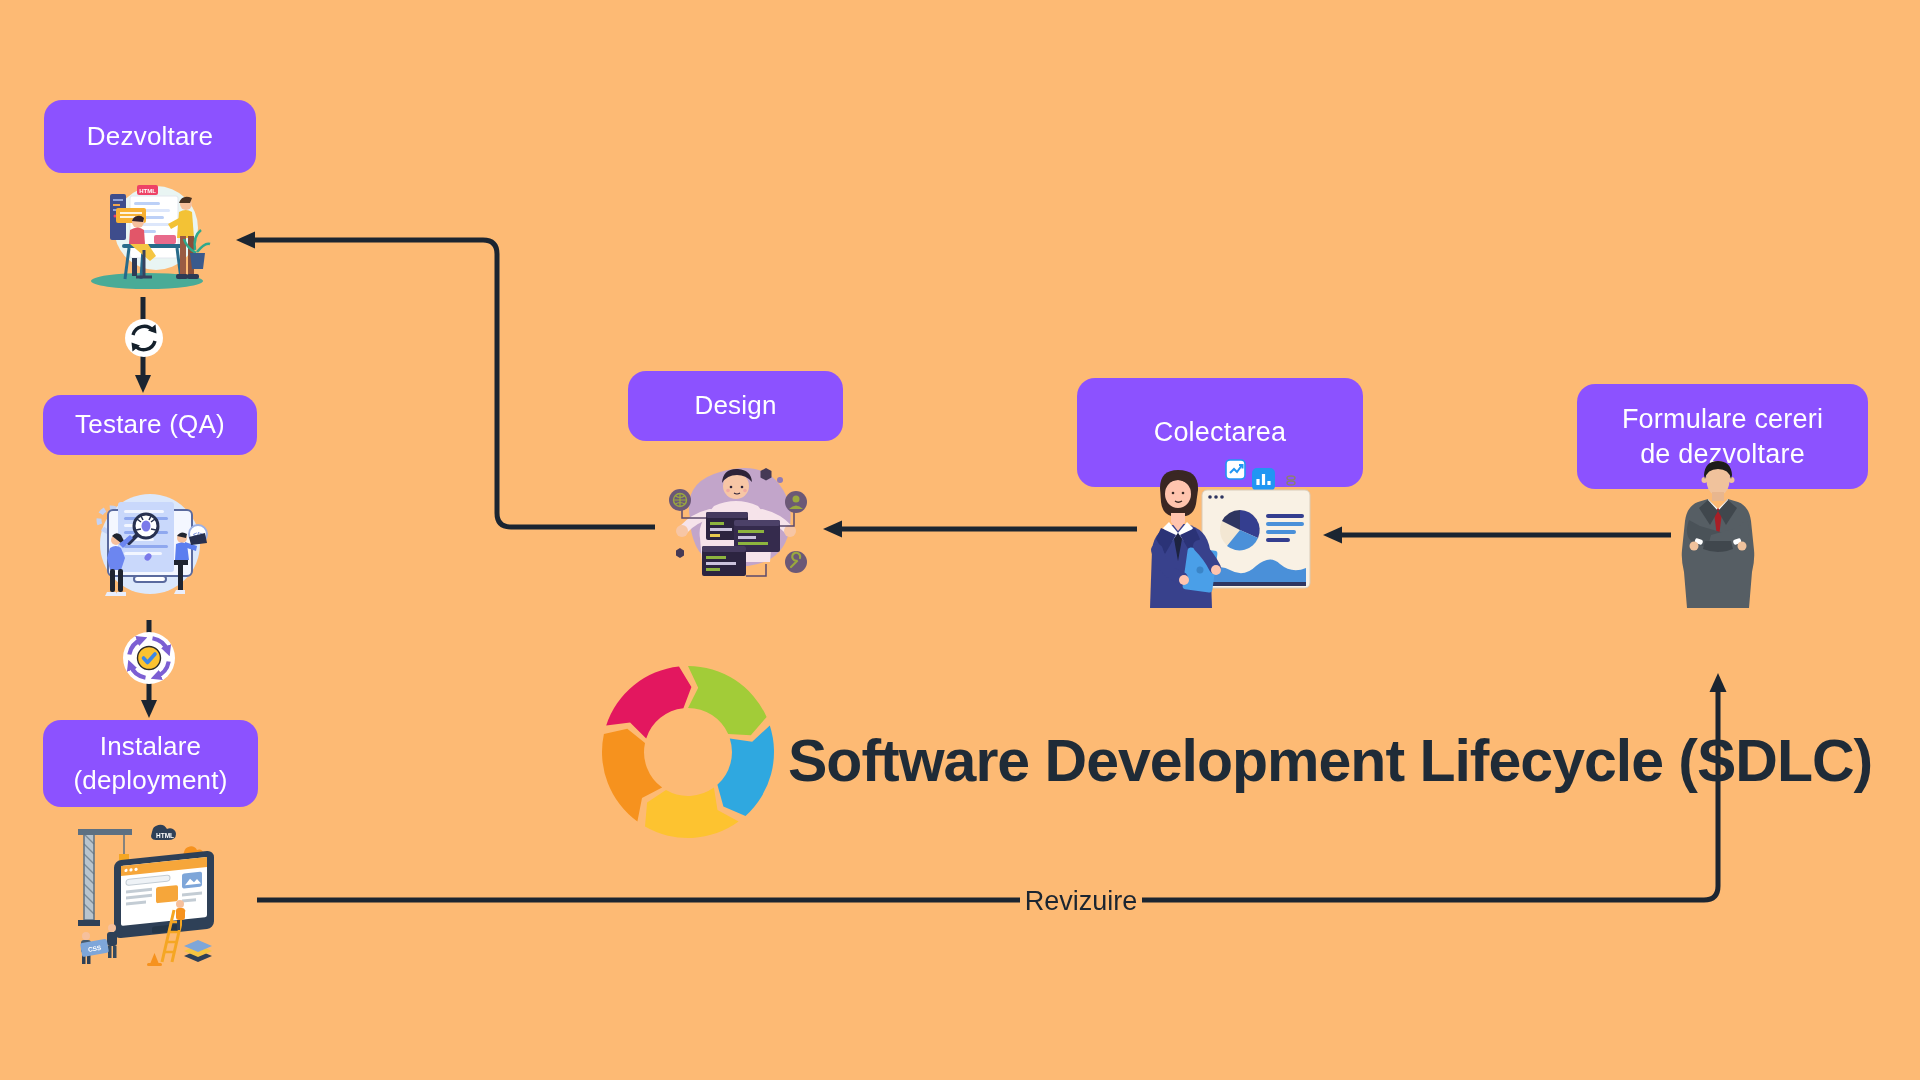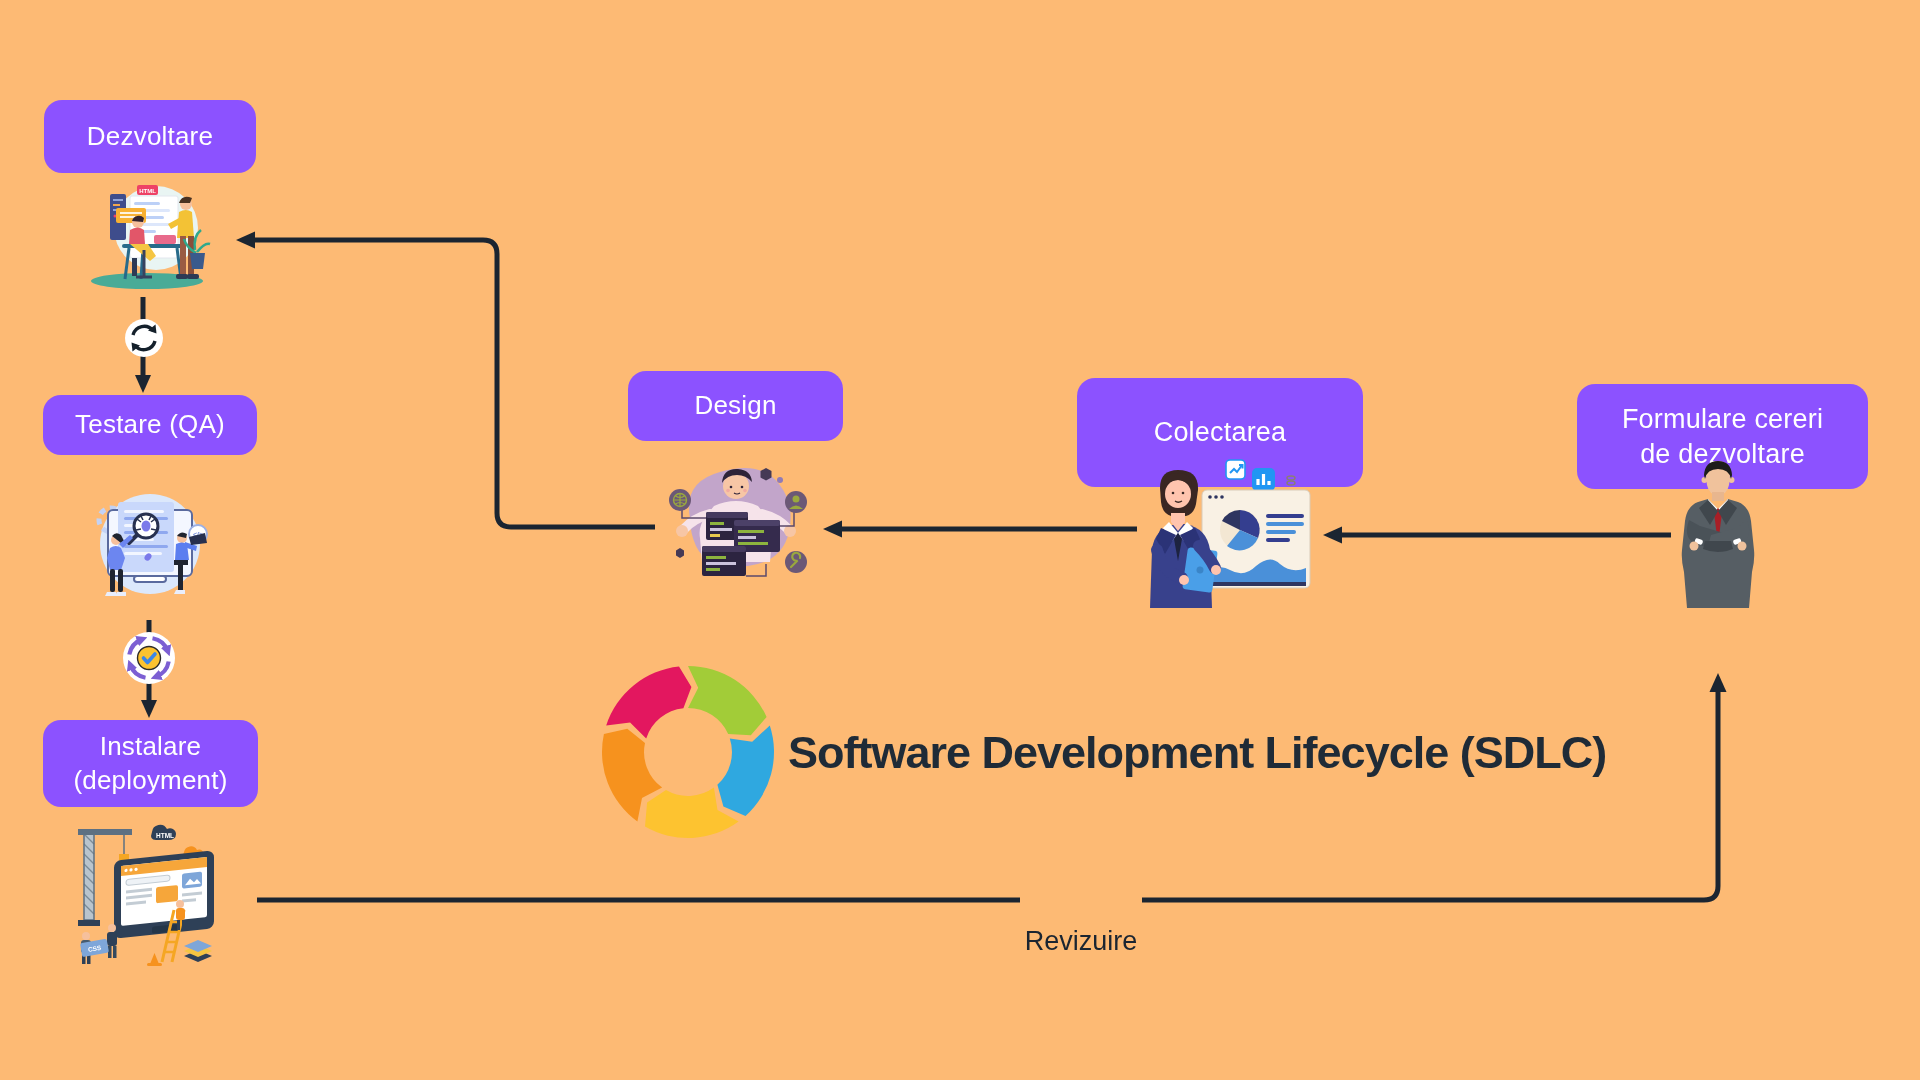--- a/index.html
+++ b/index.html
@@ -19,24 +19,24 @@
   .il-dev{left:82px;top:178px;width:130px;height:116px;}
   .il-qa{left:82px;top:482px;width:132px;height:136px;}
   .il-deploy{left:64px;top:820px;width:172px;height:154px;}
   .il-design{left:650px;top:456px;width:172px;height:146px;}
   .il-analyst{left:1130px;top:456px;width:192px;height:154px;}
   .il-businessman{left:1668px;top:456px;width:100px;height:156px;}
   .ic-refresh{left:124px;top:318px;width:40px;height:40px;}
   .ic-approved{left:122px;top:631px;width:54px;height:54px;}
   .logo{left:598px;top:662px;width:180px;height:180px;}
   #arrow-layer{left:0;top:0;width:1920px;height:1080px;}
-  .title{left:788px;top:727px;font-size:45px;font-weight:700;letter-spacing:-1px;
+  .title{left:788px;top:727px;font-size:59px;font-weight:700;letter-spacing:-1px;
          color:#1f2b37;white-space:nowrap;}
   .revizuire{left:1081px;top:901px;transform:translate(-50%,-50%);font-size:27px;
-             font-weight:500;color:#1b2531;white-space:nowrap;margin-top:40px;}
+             font-weight:500;color:#1b2531;white-space:nowrap;}
   svg{display:block;width:100%;height:100%;}
 </style>
 </head>
 <body>
 
 <div id="canvas">
 
   <svg id="arrow-layer" class="abs" viewBox="0 0 1920 1080" fill="none">
     <g stroke="#1b2531" stroke-width="5">
       <path d="M655 527 H511 Q497 527 497 513 V254 Q497 240 483 240 H254"></path>

